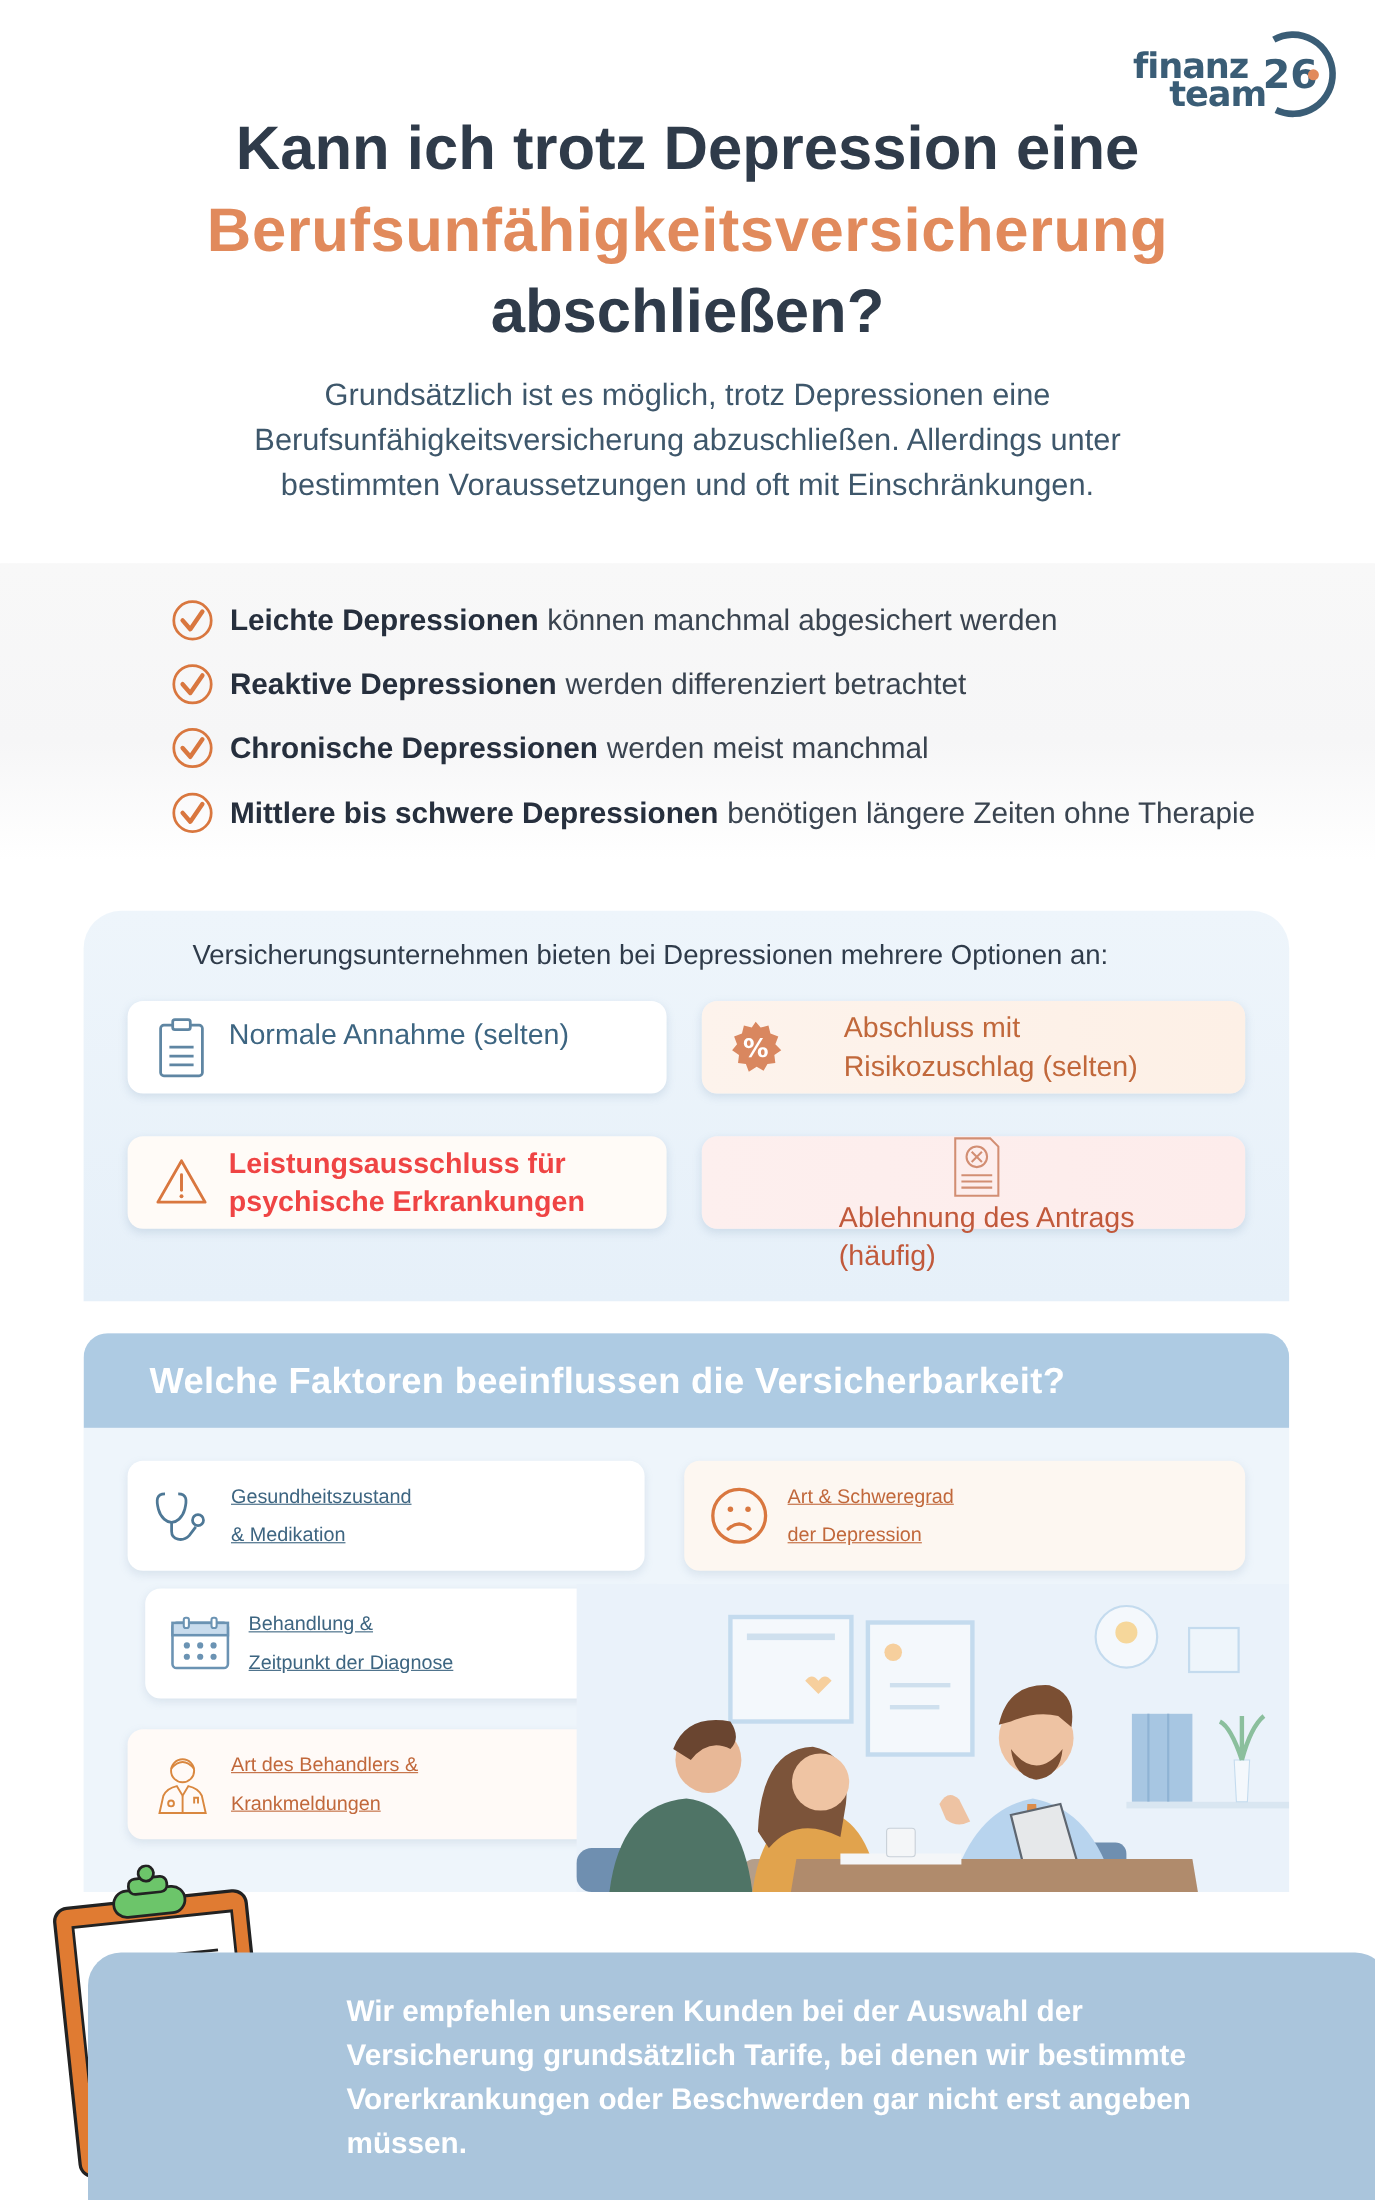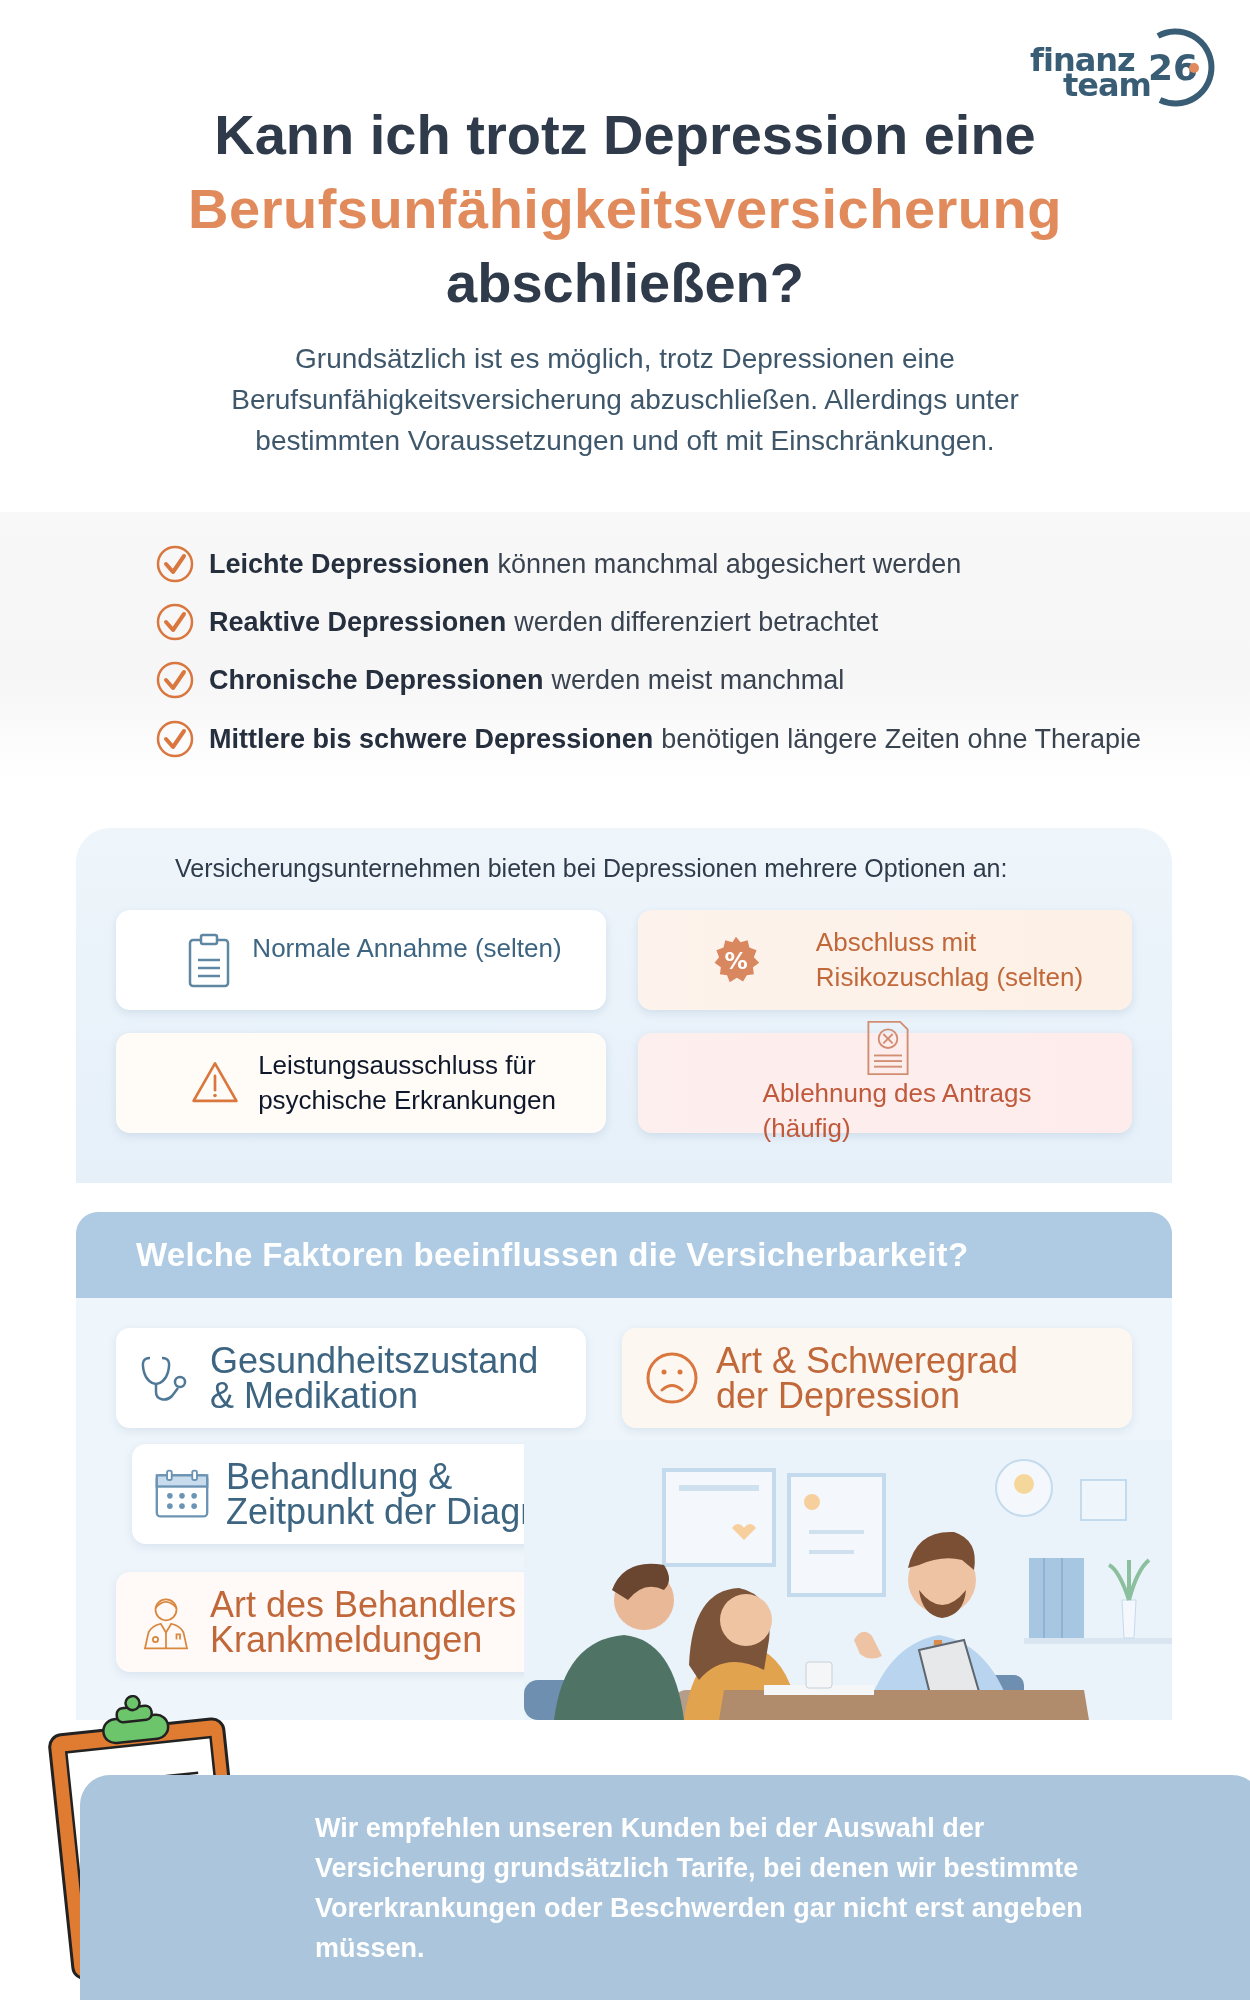--- a/index.html
+++ b/index.html
@@ -19,30 +19,30 @@
   .intro { position: absolute; left: 200px; top: 338px; width: 850px; text-align: center; font-size: 28px; line-height: 41px; color: #3e576b; }
 
   .checklist-band { position: absolute; left: 0; top: 512px; width: 1250px; height: 270px; background: linear-gradient(180deg, #f8f8f8 0%, #f6f6f7 60%, #ffffff 100%); }
   .check-item { position: absolute; left: 155px; display: flex; align-items: center; font-size: 27px; color: #2f3b4a; white-space: nowrap; }
   .check-item .ic { width: 40px; height: 40px; margin-right: 14px; }
   .check-item b { font-weight: bold; color: #262f3d; margin-right: 8px; }
   .check-item span.rest { color: #3a4450; }
 
   .options-panel { position: absolute; left: 76px; top: 828px; width: 1096px; height: 355px; background: linear-gradient(180deg, #eef5fb 0%, #e6f0f9 100%); border-radius: 34px 34px 0 0; }
   .options-heading { position: absolute; left: 54px; top: 26px; font-size: 25px; color: #2f3b4a; margin-left: 45px; }
-  .opt-card { position: absolute; width: 490px; height: 100px; border-radius: 14px; box-shadow: 0 3px 8px rgba(120,150,180,0.22); display: flex; align-items: center; padding-left: 24px; justify-content: center; }
+  .opt-card { position: absolute; width: 490px; height: 84px; border-radius: 14px; box-shadow: 0 3px 8px rgba(120,150,180,0.22); display: flex; align-items: center; padding-left: 24px; }
   .opt-card .ic { width: 50px; height: 56px; margin-right: 18px; flex-shrink: 0; }
   .opt-card .lbl { font-size: 26px; line-height: 35px; }
 
   .factors-panel { position: absolute; left: 76px; top: 1212px; width: 1096px; height: 508px; background: #eef5fb; border-radius: 22px 22px 0 0; overflow: hidden; }
   .factors-header { position: absolute; left: 0; top: 0; width: 1096px; height: 86px; background: #aecbe3; }
   .factors-header .h { position: absolute; left: 60px; top: 24px; font-size: 33px; color: #ffffff; font-weight: bold; letter-spacing: 0.3px; }
   .fac-card { position: absolute; height: 100px; border-radius: 14px; box-shadow: 0 3px 8px rgba(120,150,180,0.18); display: flex; align-items: center; padding-left: 22px; }
   .fac-card .ic { width: 56px; height: 56px; margin-right: 16px; flex-shrink: 0; }
-  .fac-card .lbl { font-size: 36px; line-height: 35px; }
+  .fac-card .lbl { font-size: 18px; line-height: 35px; text-decoration: underline; }
 
   .illustration { position: absolute; left: 524px; top: 1440px; width: 648px; height: 280px; }
 
   .clipboard { position: absolute; left: 40px; top: 1695px; width: 240px; height: 290px; }
 
   .reco-box { position: absolute; left: 80px; top: 1775px; width: 1182px; height: 225px; background: #aac5dc; border-radius: 30px 30px 0 0; }
   .reco-text { position: absolute; left: 235px; top: 33px; width: 820px; font-size: 27px; line-height: 40px; color: #ffffff; font-weight: bold; }
 </style>
 </head>
 <body>
@@ -125,21 +125,21 @@
         <div>Risikozuschlag (selten)</div>
       </div>
   </div>
 
   <div class="opt-card" style="left:40px; top:205px; width:490px; background:#fffbf7;">
     <svg class="ic" viewBox="0 0 56 56">
       <path d="M28 6 L52 48 L4 48 Z" fill="none" stroke="#d9773f" stroke-width="3" stroke-linejoin="round"></path>
       <line x1="28" y1="20" x2="28" y2="36" stroke="#d9773f" stroke-width="3" stroke-linecap="round"></line>
       <circle cx="28" cy="42" r="2" fill="#d9773f"></circle>
     </svg>
-    <div class="lbl" style="color:#0f172a;">
+    <div class="lbl" style="color:#ef4444;font-weight:bold;">
         <div>Leistungsausschluss für</div>
         <div>psychische Erkrankungen</div>
       </div>
   </div>
 
   <div class="opt-card" style="left:562px; top:205px; width:494px; background:linear-gradient(90deg,#fdefee,#fdeceb);flex-direction:column;">
     <svg class="ic" viewBox="0 0 50 60">
       <path d="M4 2 L38 2 L46 10 L46 58 L4 58 Z" fill="none" stroke="#d28e73" stroke-width="2"></path>
       <circle cx="25" cy="20" r="10" fill="none" stroke="#d28e73" stroke-width="2"></circle>
       <path d="M20 15 L30 25 M30 15 L20 25" stroke="#d28e73" stroke-width="2"></path>

